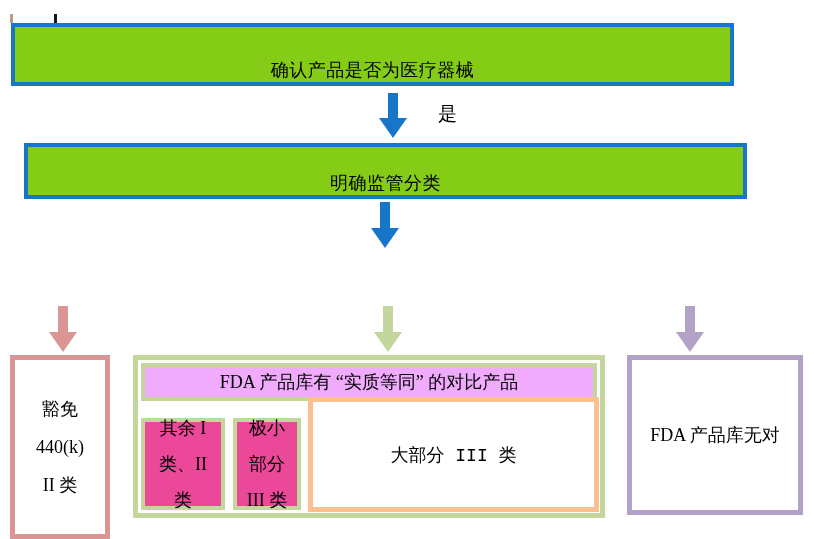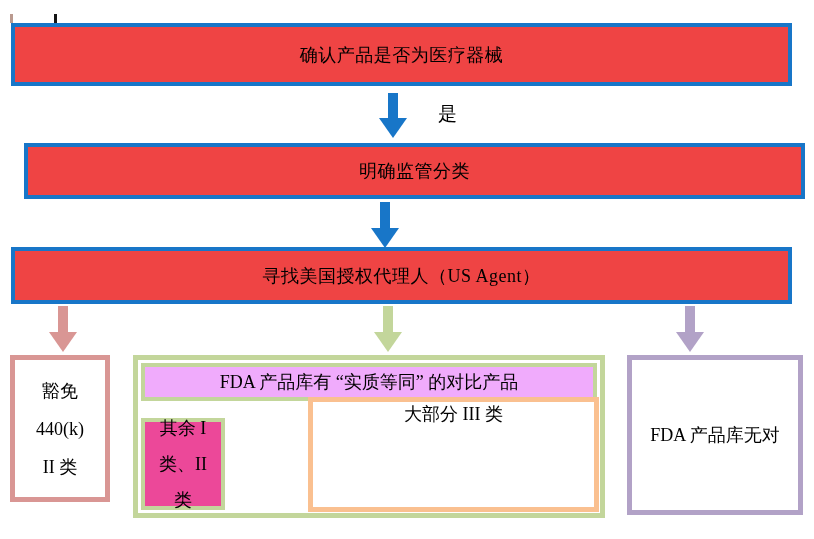--- a/index.html
+++ b/index.html
@@ -16,23 +16,23 @@
     position:relative; width:814px; height:539px;
     background:#fff; overflow:hidden;
   }
   
   .tick{position:absolute; width:3px; height:9px;}
   .tick1{left:10px; top:14px; background:#a3786a; opacity:.75;}
   .tick2{left:54px; top:14px; background:#151515;}
 
   
   .bluebox{
-    position:absolute; left:11px; width:781px;
-    border:4px solid var(--blue); background:#ef4444;
-    display:flex; align-items:center; justify-content:center;
+    position:absolute; left:11px; width:723px;
+    border:4px solid var(--blue); background:#84cc16;
+    display:flex; align-items:flex-end; justify-content:center;
     font-size:18px; letter-spacing:.5px;
   }
   .box1{top:23px; height:63px;}
   .box2{top:143px; height:56px;margin-left:13px;}
   .box3{top:247px; height:57px;}
 
   
   .arrow{position:absolute; width:30px; height:46px; line-height:0;}
   .arrow svg{display:block;}
   .arrow rect,.arrow polygon{fill:currentColor;}
@@ -53,21 +53,21 @@
 
   
   .multiline{
     display:flex; flex-direction:column;
     align-items:center; justify-content:center;
     text-align:center; font-size:18px;
   }
   .multiline .ln{line-height:38px; white-space:nowrap;}
 
   .rosebox{
-    position:absolute; left:10px; top:355px; width:100px; height:147px;
+    position:absolute; left:10px; top:355px; width:100px; height:184px;
     border:5px solid var(--rose); background:#fff;
   }
 
   .greenbox{
     position:absolute; left:133px; top:355px; width:472px; height:163px;
     border:5px solid var(--green); background:#fff;
   }
   .greenbox .hdr{
     position:absolute; left:3px; right:3px; top:3px; height:38px;
     border:4px solid var(--green); background:#f0abfc;
@@ -77,22 +77,22 @@
   .cell{
     position:absolute; top:58px; bottom:3px;
     border:4px solid var(--green); background:#ec4899;
   }
   .cell .ln{line-height:36px;}
   .cell-rest{left:3px;  width:84px;}
   .cell-tiny{left:95px; width:68px;}
   .orangebox{
     position:absolute; left:170px; top:37px; right:1px; bottom:1px;
     border:5px solid var(--orange); background:#fff;
-    display:flex; align-items:flex-start; justify-content:center;
-    font-size:18px; white-space:nowrap;
+    display:flex; align-items:center; justify-content:center;
+    font-size:18px; white-space:nowrap;font-family:Liberation Mono, monospace;
   }
 
   .purplebox{
     position:absolute; left:627px; top:355px; width:176px; height:160px;
     border:5px solid var(--purple); background:#fff;font-family:Liberation Serif, serif;
   }
 </style>
 </head>
 <body>
 
@@ -117,23 +117,20 @@
     <span>明确监管分类</span>
   </div>
 
   <div class="arrow arrow-blue a2">
     <svg width="30" height="46" viewBox="0 0 30 46" aria-hidden="true">
       <rect x="10" y="0" width="10" height="28"></rect>
       <polygon points="1,26 29,26 15,46"></polygon>
     </svg>
   </div>
 
-  <div class="bluebox box3">
-    <span>寻找美国授权代理人（US Agent）</span>
-  </div>
 
   <div class="arrow arrow-rose a3">
     <svg width="30" height="46" viewBox="0 0 30 46" aria-hidden="true">
       <rect x="10" y="0" width="10" height="28"></rect>
       <polygon points="1,26 29,26 15,46"></polygon>
     </svg>
   </div>
   <div class="arrow arrow-green a4">
     <svg width="30" height="46" viewBox="0 0 30 46" aria-hidden="true">
       <rect x="10" y="0" width="10" height="28"></rect>
@@ -157,20 +154,25 @@
     <div class="hdr">
       <span>FDA 产品库有 “实质等同” 的对比产品</span>
     </div>
 
     <div class="cell cell-rest multiline">
       <div class="ln">其余 I</div>
       <div class="ln">类、II</div>
       <div class="ln">类</div>
     </div>
 
+    <div class="cell cell-tiny multiline">
+      <div class="ln">极小</div>
+      <div class="ln">部分</div>
+      <div class="ln">III 类</div>
+    </div>
 
     <div class="orangebox">
       <span>大部分 III 类</span>
     </div>
   </div>
 
   <div class="purplebox multiline">
     <div class="ln">FDA 产品库无对</div>
   </div>
 

